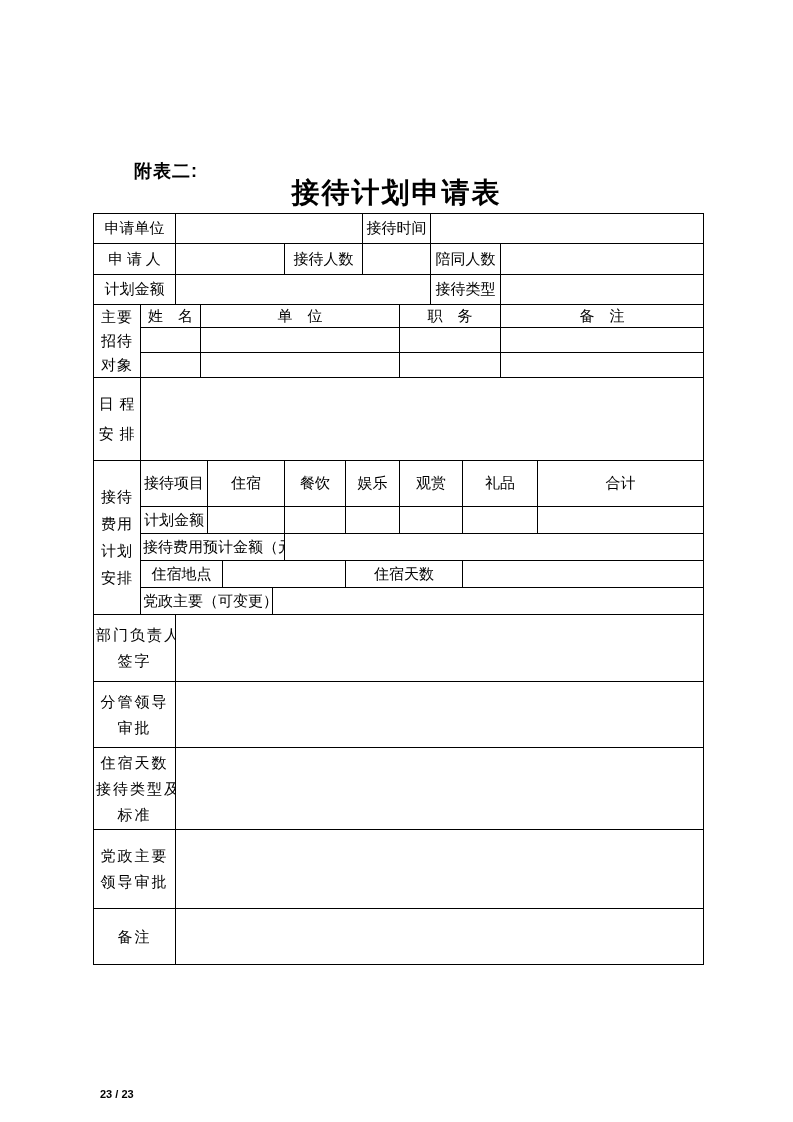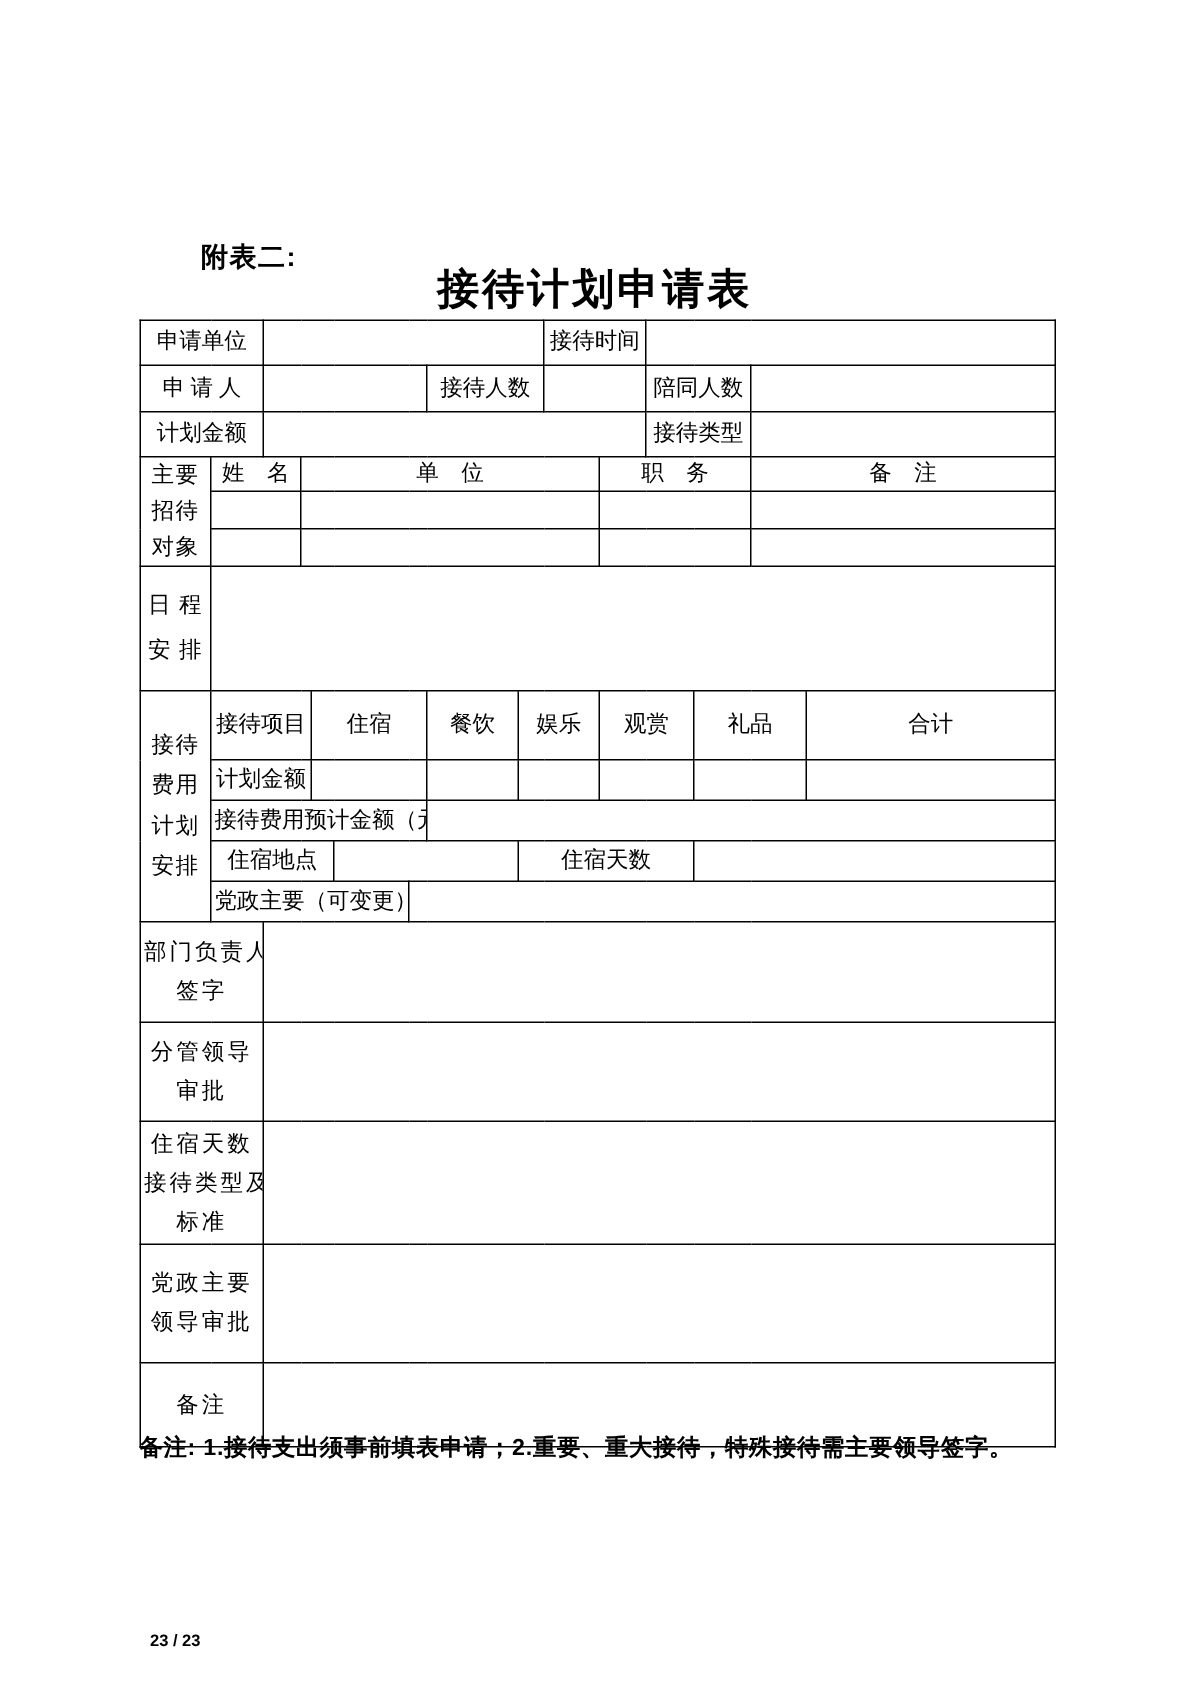--- a/index.html
+++ b/index.html
@@ -208,16 +208,15 @@
     </tr>
     <tr class="h56">
       <td colspan="2" class="signlabel">
         <div>备注</div>
       </td>
       <td colspan="13"></td>
     </tr>
   </tbody>
     </table>
 
-  <div class="note">备注: 1.接待支出须事前填表申请；2.重要、重大接待，特殊接待需主要领导签字。</div>
   <div class="pagenum">23 / 23</div>
 
 </div>
 
 </body></html>

